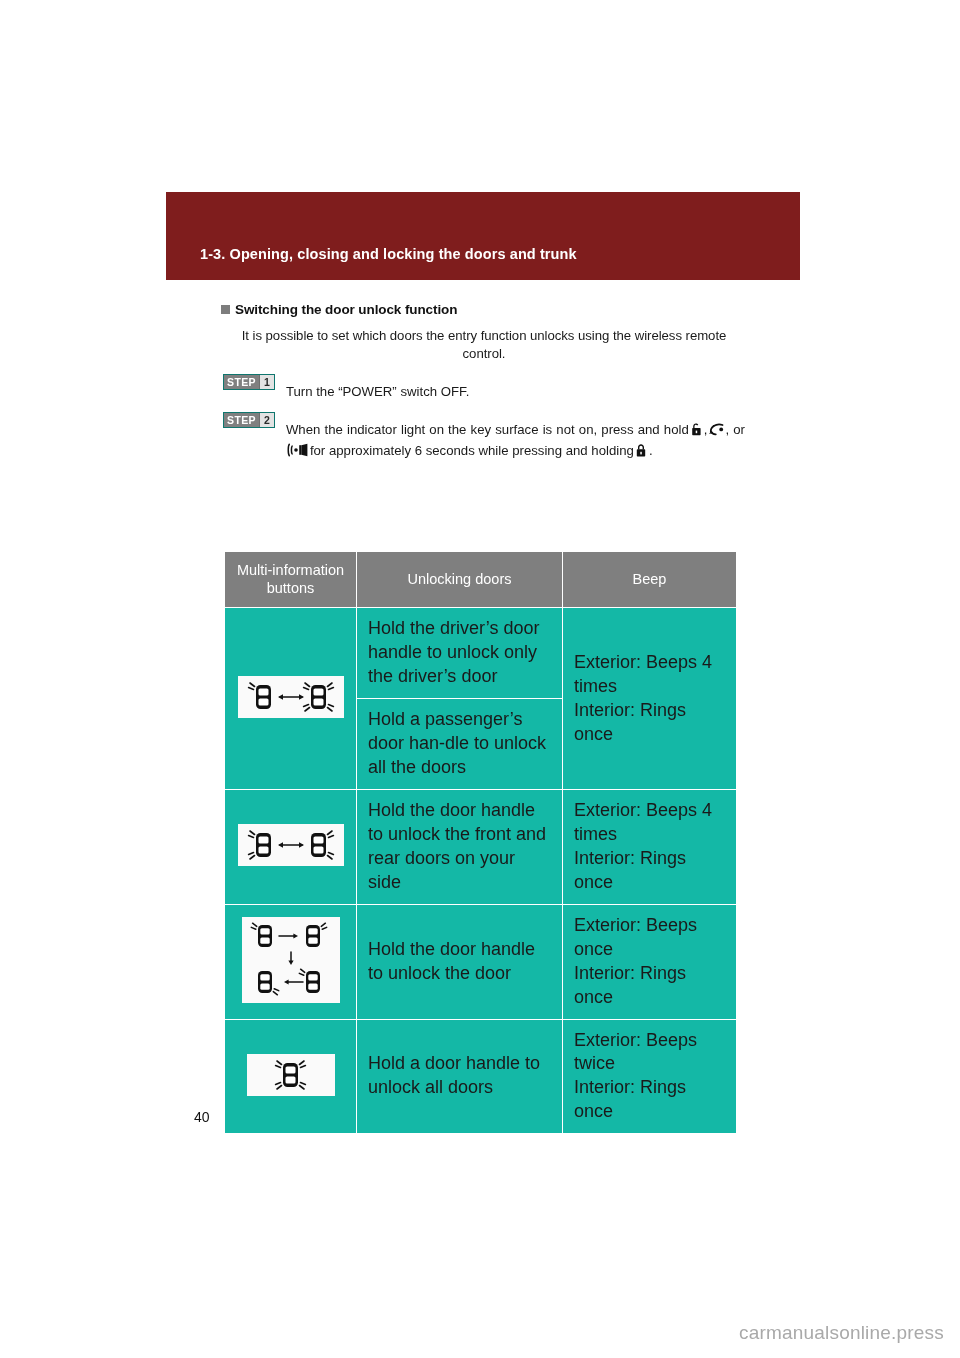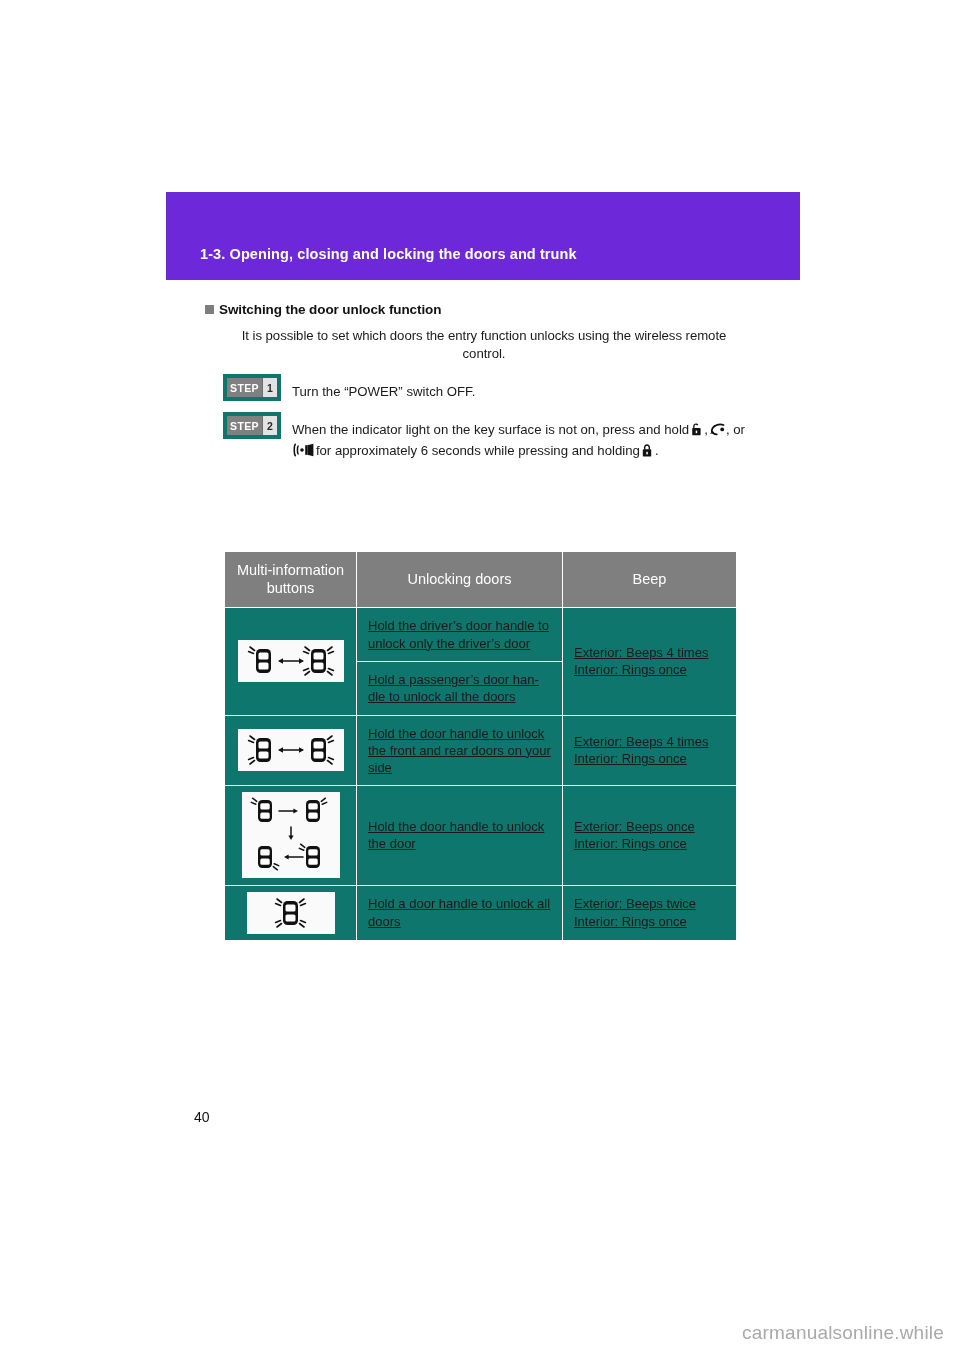--- a/index.html
+++ b/index.html
@@ -22,21 +22,21 @@
     background: #ffffff;
   }
 
   
   .header-bar {
     position: absolute;
     left: 166px;
     top: 192px;
     width: 634px;
     height: 88px;
-    background: #6d28d9;
+    background: #7f1d1d;
   }
   .header-title {
     position: absolute;
     left: 34px;
     bottom: 18px;
     color: #ffffff;
     font-size: 14.5px;
     font-weight: bold;
     letter-spacing: 0.1px;
     white-space: nowrap;
@@ -50,21 +50,21 @@
     width: 540px;
   }
 
   .subhead {
     display: flex;
     align-items: center;
     gap: 5px;
     font-size: 13.5px;
     font-weight: bold;
     color: #111;
-    margin: 0 0 10px 0;
+    margin: 0 0 10px 16px;
     letter-spacing: -0.1px;
   }
   .subhead .bullet-sq {
     display: inline-block;
     width: 9px;
     height: 9px;
     background: #7d7d7d;
     flex: none;
   }
 
@@ -81,23 +81,23 @@
   
   .step-row {
     display: flex;
     align-items: flex-start;
     margin: 0 0 8px 18px;
   }
   .step-badge {
     flex: none;
     display: inline-flex;
     align-items: stretch;
-    height: 27px;
+    height: 16px;
     margin-top: 2px;
-    border: 4px solid #0f766e;
+    border: 1px solid #0f766e;
     box-sizing: border-box;
   }
   .step-badge .sb-word {
     background: #808080;
     color: #ffffff;
     font-size: 10.5px;
     font-weight: bold;
     letter-spacing: 0.4px;
     padding: 0 3px;
     display: flex;
@@ -148,26 +148,25 @@
   .tbl thead th {
     background: #7f7f7f;
     color: #ffffff;
     font-weight: normal;
     font-size: 14.5px;
     line-height: 1.22;
     padding: 10px 6px;
     text-align: center;
   }
   .tbl tbody td {
-    background: #0f766e;
+    background: #14b8a6;
     color: #1a1a1a;
-    font-size: 13px;
+    font-size: 18px;
     line-height: 1.33;
     padding: 9px 11px;
-    text-decoration: underline;
   }
   .tbl tbody td.ico-cell {
     text-align: center;
     padding: 6px 4px;
   }
   .col-a { width: 132px; }
   .col-b { width: 206px; }
   .col-c { width: 174px; }
 
   .ico-box {
@@ -435,15 +434,15 @@
         <td>Hold a door handle to unlock all doors</td>
         <td>
           <div>Exterior: Beeps twice</div>
           <div>Interior: Rings once</div>
         </td>
       </tr>
     </tbody>
   </table>
 
   <div class="page-num">40</div>
-  <div class="watermark">carmanualsonline.while</div>
+  <div class="watermark">carmanualsonline.press</div>
 
 </div>
 
 </body></html>

